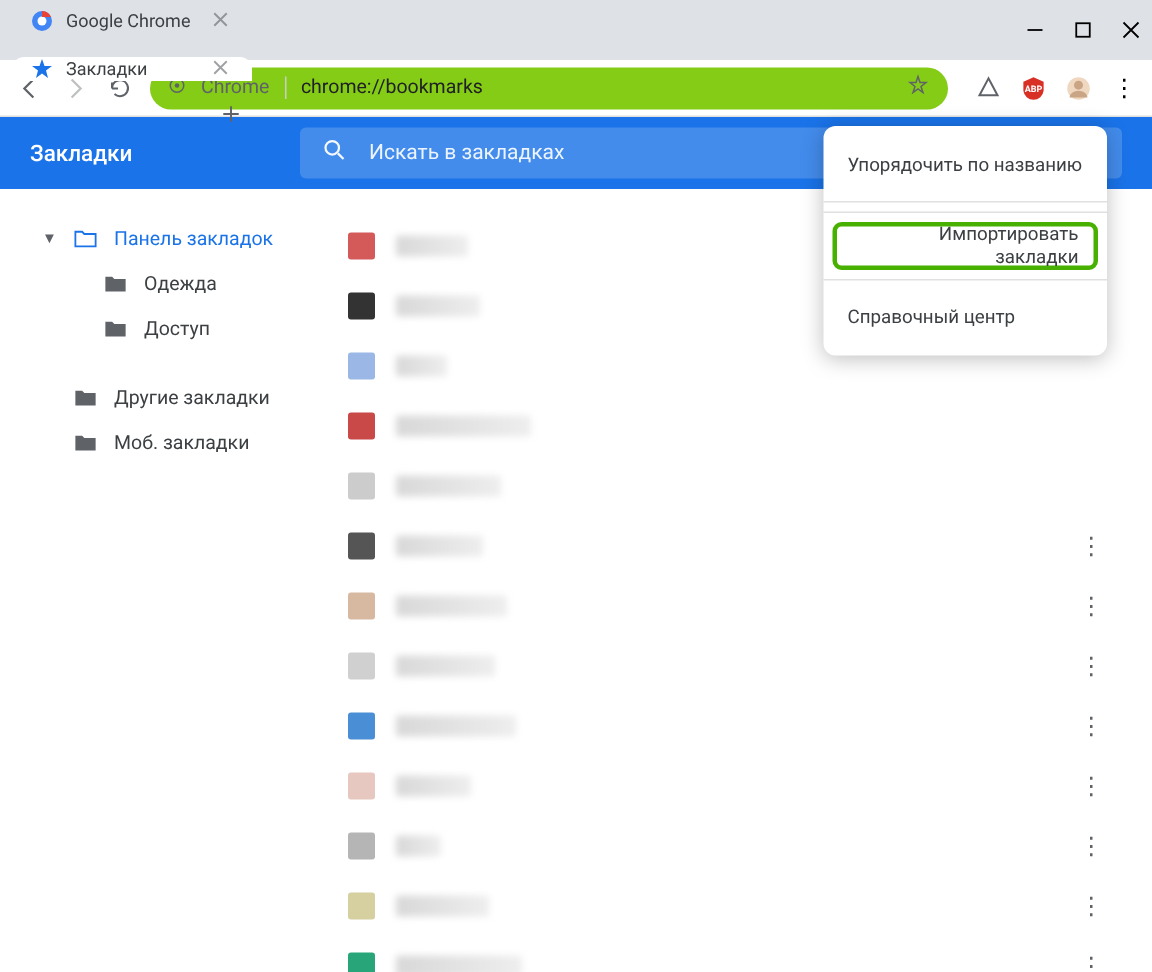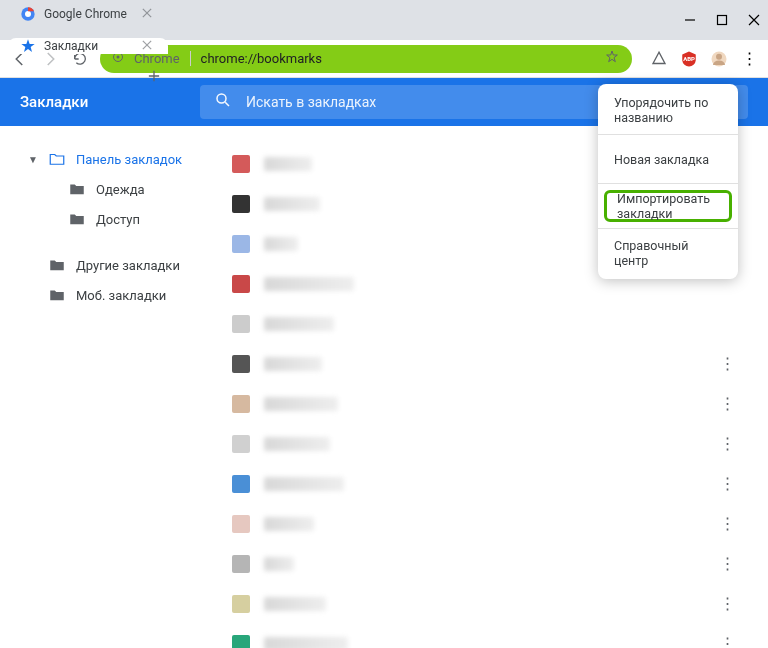--- a/index.html
+++ b/index.html
@@ -51,21 +51,21 @@
 
     
     .main { flex: 1; padding: 18px 20px 18px 0; overflow: hidden; }
     .bookmark-list { background: #fff; }
     .bookmark-row { display: flex; align-items: center; height: 40px; padding: 0 12px; border-bottom: 1px solid transparent; }
     .bookmark-row .bfav { width: 18px; height: 18px; margin-right: 14px; border-radius: 2px; flex-shrink: 0; }
     .bookmark-row .blabel { flex: 1; height: 14px; background: linear-gradient(90deg, #d8d8d8, #eee); filter: blur(2.5px); border-radius: 2px; }
     .bookmark-row .bmore { width: 18px; height: 18px; color: #5f6368; display: flex; align-items: center; justify-content: center; margin-left: 8px; }
 
     
-    .menu { position: absolute; right: 30px; top: 84px; width: 140px; background: #fff; border-radius: 8px; box-shadow: 0 2px 14px rgba(0,0,0,0.25); padding: 8px 0; z-index: 100; }
+    .menu { position: absolute; right: 30px; top: 84px; width: 189px; background: #fff; border-radius: 8px; box-shadow: 0 2px 14px rgba(0,0,0,0.25); padding: 8px 0; z-index: 100; text-align: right; }
     .menu-item { height: 36px; display: flex; align-items: center; padding: 0 16px; font-size: 12.5px; color: #3c4043; cursor: pointer; }
     .menu-sep { height: 1px; background: #e0e0e0; margin: 6px 0; }
     .menu-item.highlighted { border: 3px solid #48b000; border-radius: 6px; margin: 2px 6px; height: 32px; padding: 0 10px; }
 
     .dots { font-size: 16px; letter-spacing: -1px; line-height: 1; }
   </style>
 </head>
 <body>
 
 <div class="titlebar">
@@ -307,18 +307,17 @@
           <span style="flex:1"></span>
           <span class="bmore dots">⋮</span>
         </div>
       </div>
   </div>
 </div>
 
 <div class="menu">
   <div class="menu-item">Упорядочить по названию</div>
   <div class="menu-sep"></div>
-  <div class="menu-item">Новая закладка</div>
   <div class="menu-sep"></div>
   <div class="menu-item highlighted">Импортировать закладки</div>
   <div class="menu-sep"></div>
   <div class="menu-item">Справочный центр</div>
 </div>
 
 </body></html>

